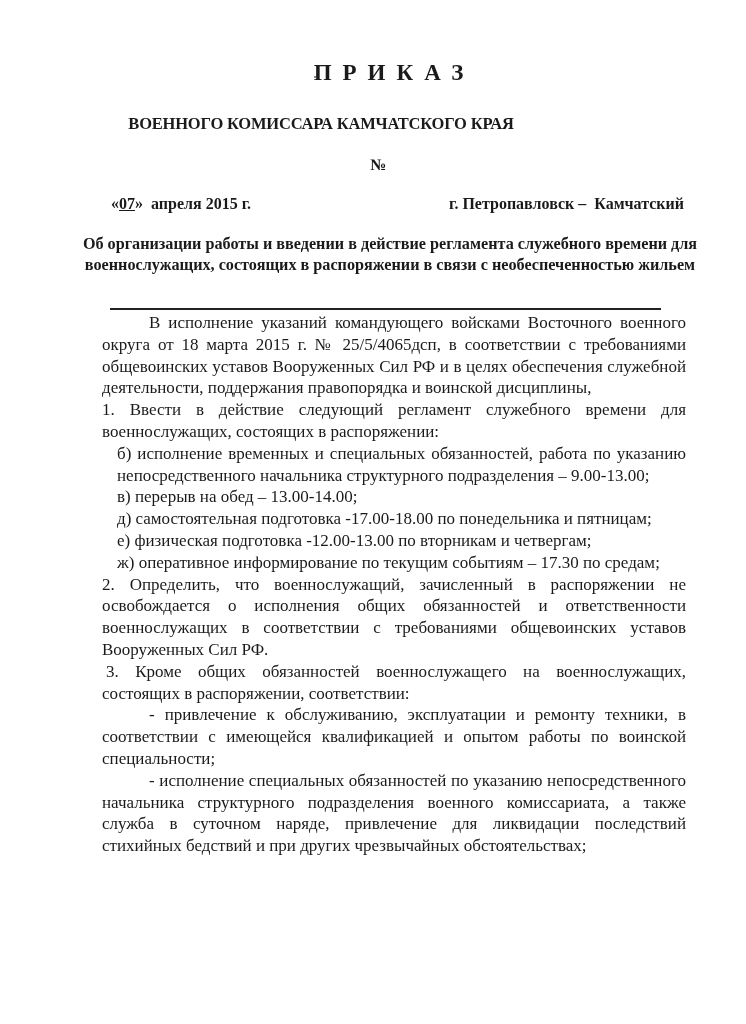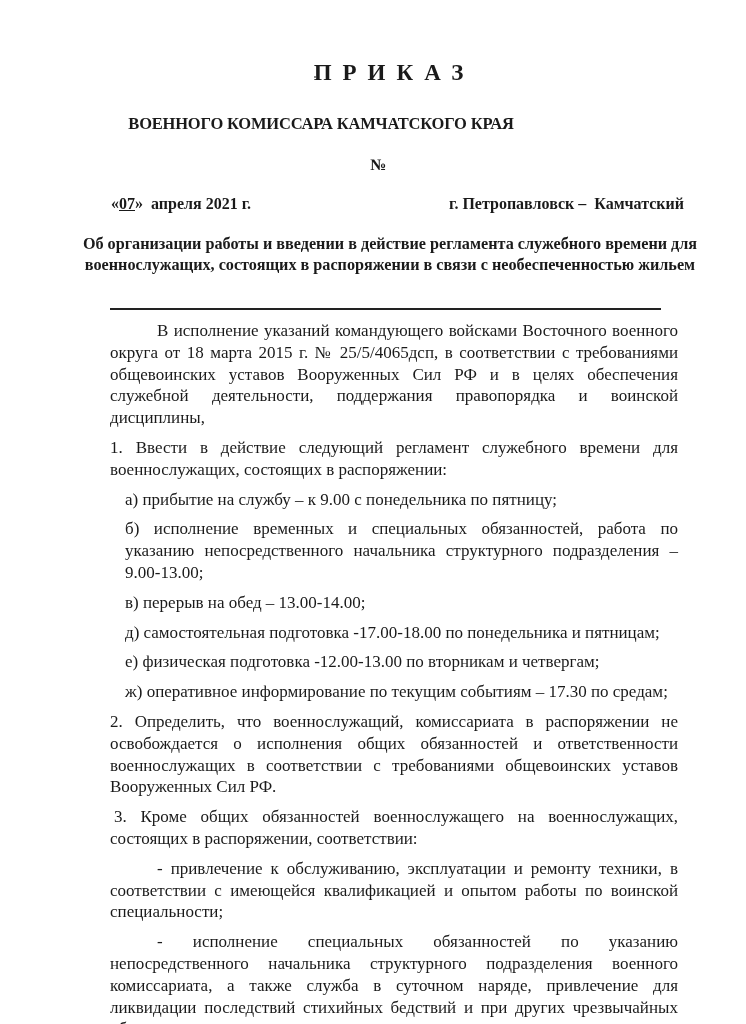--- a/index.html
+++ b/index.html
@@ -94,21 +94,21 @@
   }
   .body {
     position: absolute;
     top: 312px;
     left: 102px;
     width: 584px;
     font-size: 17px;
     line-height: 21.8px;
   }
   .body p {
-    margin: 8px;
+    margin: 0;
     text-align: justify;
     text-align-last: left;
   }
   .indent-first { text-indent: 47px; }
   .orders {
     font-weight: bold;
     font-size: 18px;
   }
   .sub {
     padding-left: 15px;
@@ -123,38 +123,37 @@
 
 <div class="page">
 
   <span class="title-dot"></span>
   <div class="title">ПРИКАЗ</div>
 
   <div class="subtitle">ВОЕННОГО КОМИССАРА КАМЧАТСКОГО КРАЯ</div>
 
   <div class="number">№</div>
 
-  <div class="date"><span>«</span><u>07</u><span>»</span><span>  апреля 2021 г.</span></div>
+  <div class="date"><span>«</span><u>07</u><span>»</span><span>  апреля 2015 г.</span></div>
 
   <div class="city">г. Петропавловск –  Камчатский</div>
 
   <div class="heading">Об организации работы  и  введении в действие регламента служебного времени для военнослужащих, состоящих в распоряжении в связи с необеспеченностью жильем</div>
 
   <div class="rule"></div>
 
   <div class="body">
     <p class="indent-first">В исполнение указаний командующего войсками Восточного военного округа от 18 марта 2015 г. № 25/5/4065дсп, в соответствии с требованиями общевоинских уставов Вооруженных Сил РФ и в целях обеспечения служебной деятельности, поддержания правопорядка и воинской дисциплины,</p>
 
     <p><span>1.</span> <span>Ввести в действие следующий регламент служебного времени для военнослужащих, состоящих в распоряжении:</span></p>
-    <p class="sub">а) прибытие на службу – к 9.00 с понедельника по пятницу;</p>
     <p class="sub">б) исполнение временных и специальных обязанностей, работа по указанию непосредственного начальника структурного подразделения – 9.00-13.00;</p>
     <p class="sub">в) перерыв на обед – 13.00-14.00;</p>
     <p class="sub">д) самостоятельная подготовка -17.00-18.00 по понедельника и пятницам;</p>
     <p class="sub">е) физическая подготовка -12.00-13.00 по вторникам и четвергам;</p>
     <p class="sub">ж) оперативное информирование по текущим событиям – 17.30 по средам;</p>
 
-    <p><span>2.</span> <span>Определить, что военнослужащий, комиссариата в распоряжении не освобождается о исполнения общих обязанностей и ответственности военнослужащих в соответствии с требованиями общевоинских  уставов Вооруженных Сил РФ.</span></p>
+    <p><span>2.</span> <span>Определить, что военнослужащий, зачисленный в распоряжении не освобождается о исполнения общих обязанностей и ответственности военнослужащих в соответствии с требованиями общевоинских  уставов Вооруженных Сил РФ.</span></p>
 
     <p class="item3"><span>3.</span> <span>Кроме общих обязанностей военнослужащего на военнослужащих, состоящих в распоряжении, соответствии:</span></p>
     <p class="dash-item">- привлечение к обслуживанию, эксплуатации и ремонту техники, в соответствии с имеющейся квалификацией и опытом работы по воинской специальности;</p>
     <p class="dash-item">- исполнение специальных обязанностей по указанию непосредственного начальника структурного подразделения военного комиссариата, а также служба в суточном наряде, привлечение для ликвидации последствий стихийных бедствий и при других чрезвычайных обстоятельствах;</p>
   </div>
 </div>
 
 </body></html>

